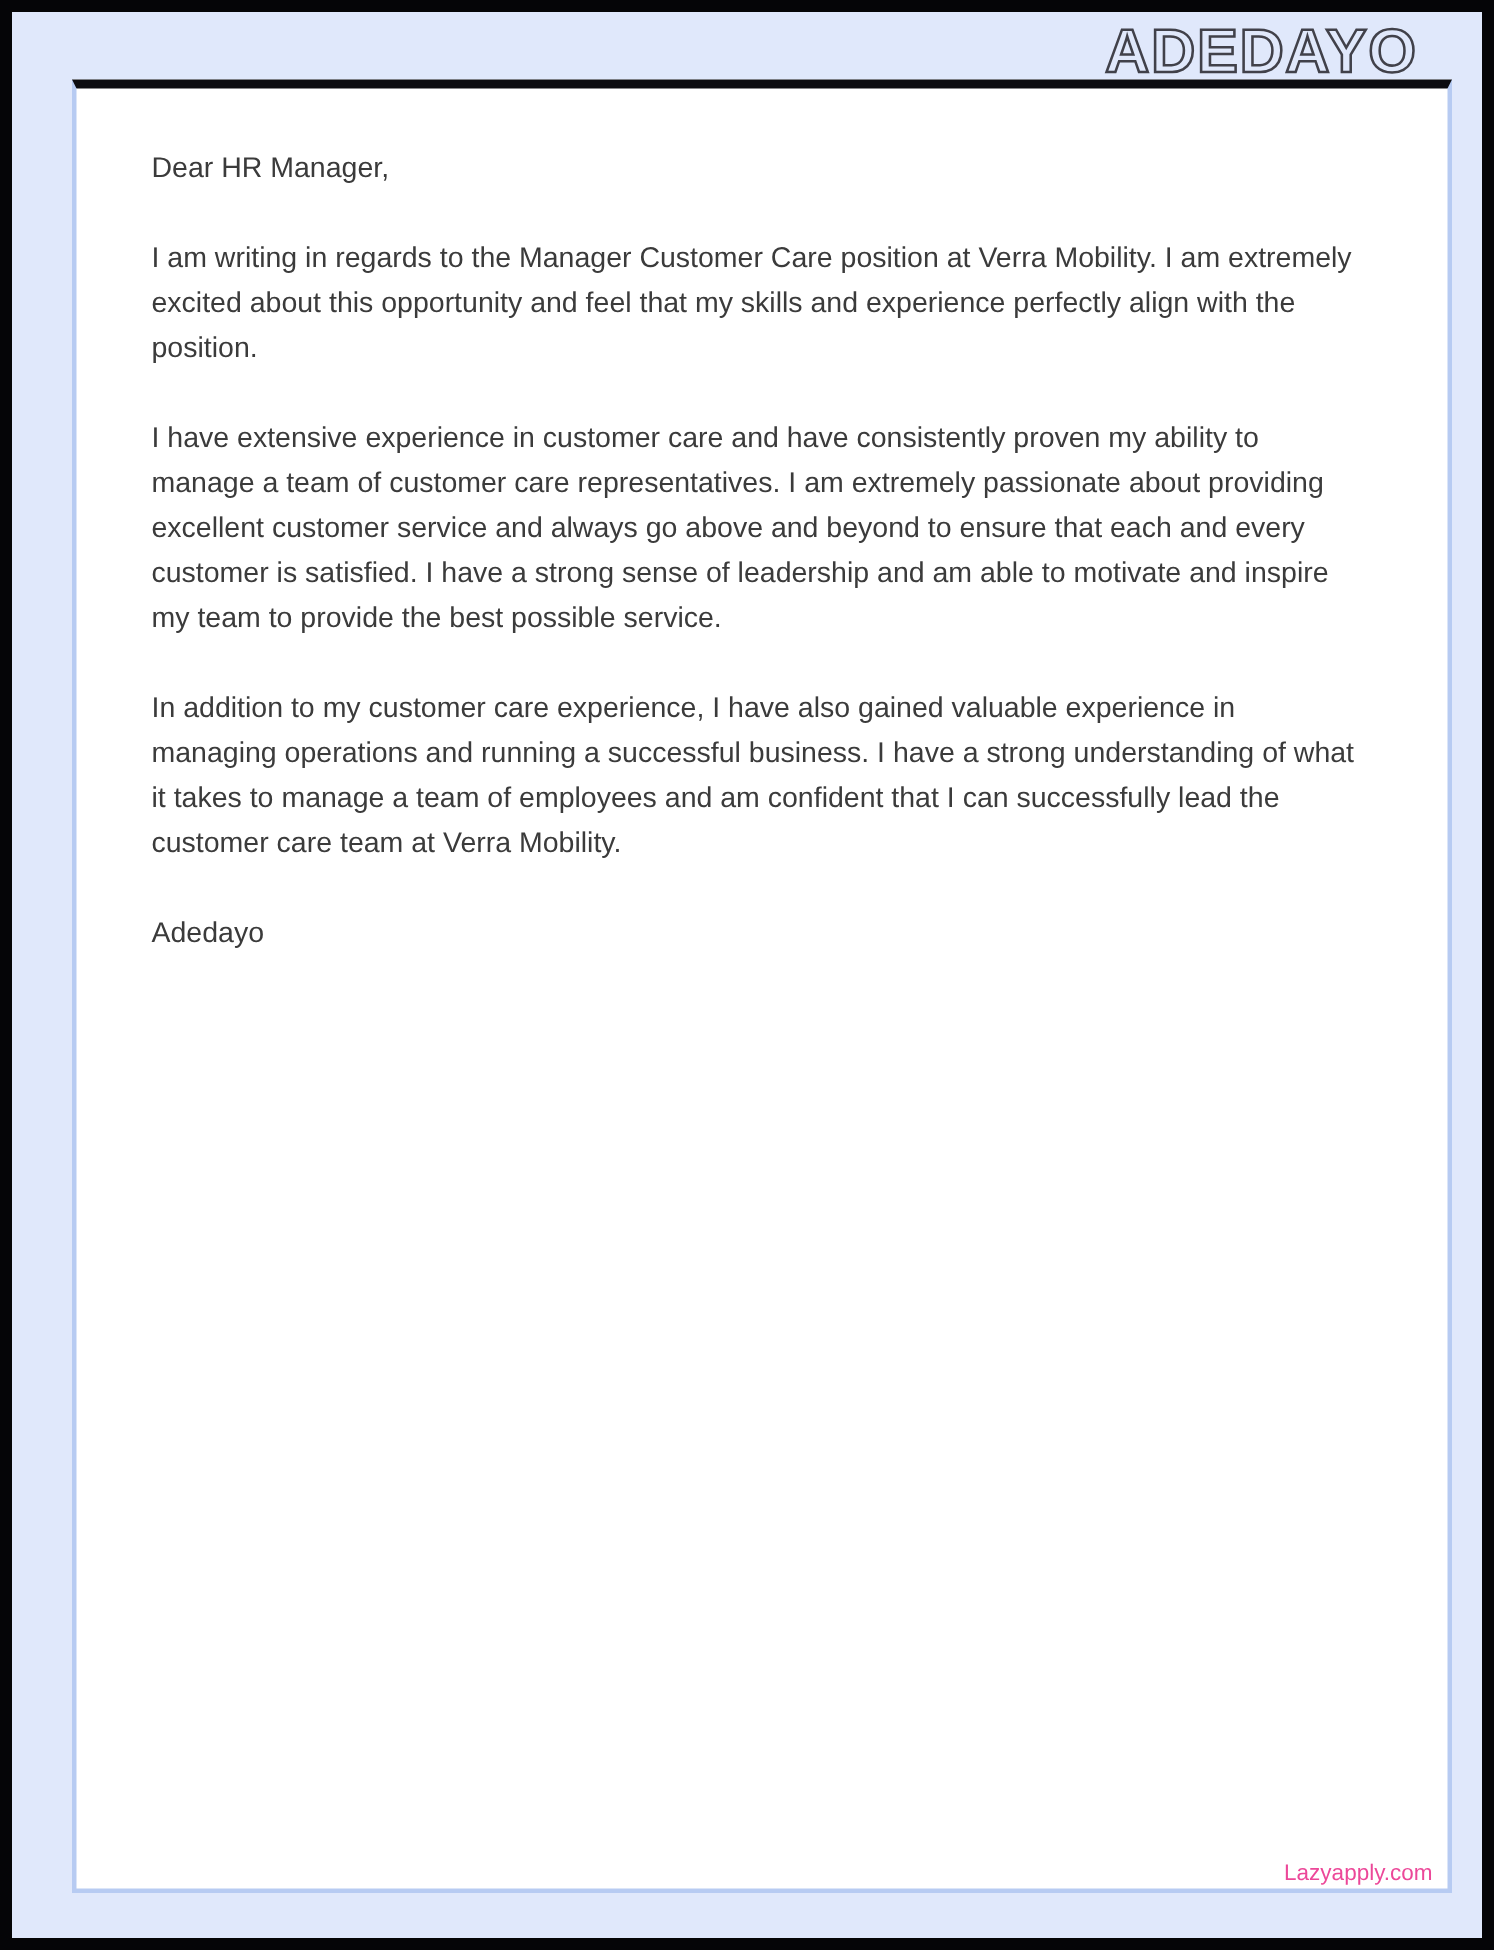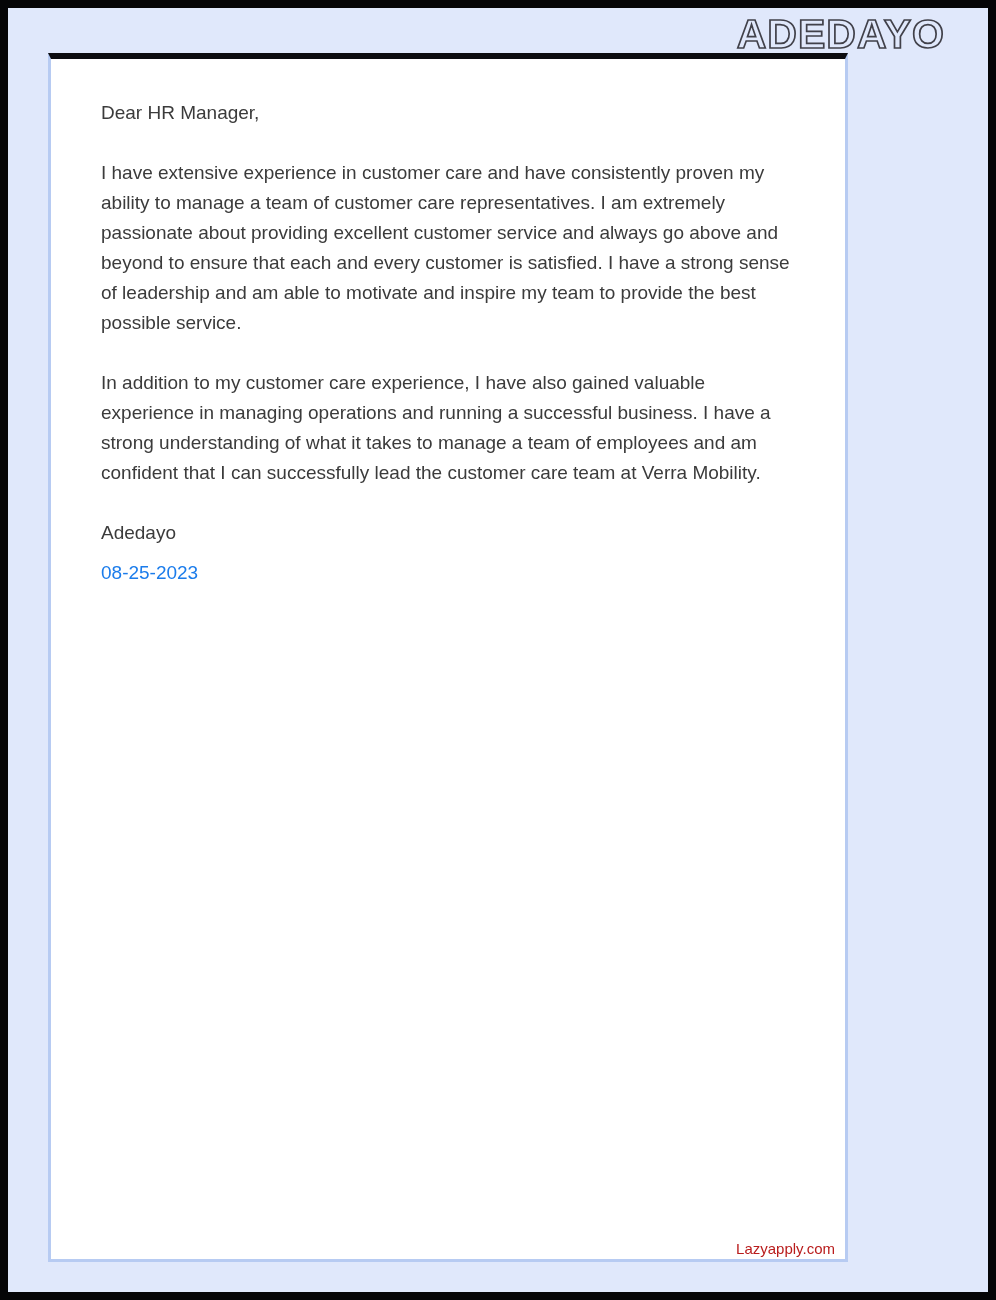--- a/index.html
+++ b/index.html
@@ -26,21 +26,21 @@
     font-weight: 700;
     letter-spacing: 1px;
     color: transparent;
     -webkit-text-stroke: 1.7px #41414a;
     line-height: 44px;
   }
   .page {
     position: absolute;
     left: 40px;
     top: 45px;
-    width: 800px;
+    width: 920px;
     height: 1209px;
     box-sizing: border-box;
     background: #ffffff;
     border-top: 6px solid #0c0c10;
     border-left: 3px solid #b7cbf2;
     border-right: 3px solid #b7cbf2;
     border-bottom: 3px solid #b7cbf2;
   }
   .content {
     padding: 39px 54px 0 50px;
@@ -53,33 +53,33 @@
   .content p.salutation { margin-top: 0; }
   .content p.date-line {
     margin-top: 10px;
     color: #1b7ceb;
   }
   .watermark {
     position: absolute;
     right: 10px;
     bottom: 1px;
     font-size: 15px;
-    color: #b91c1c;
+    color: #ec4899;
     line-height: 18px;
   }
 </style>
 </head>
 <body>
 
 <div class="header-band">
   <div class="logo">ADEDAYO</div>
 </div>
 
 <div class="page">
   <div class="content">
     <p class="salutation">Dear HR Manager,</p>
+    <p>I am writing in regards to the Manager Customer Care position at Verra Mobility. I am extremely excited about this opportunity and feel that my skills and experience perfectly align with the position.</p>
     <p>I have extensive experience in customer care and have consistently proven my ability to manage a team of customer care representatives. I am extremely passionate about providing excellent customer service and always go above and beyond to ensure that each and every customer is satisfied. I have a strong sense of leadership and am able to motivate and inspire my team to provide the best possible service.</p>
     <p>In addition to my customer care experience, I have also gained valuable experience in managing operations and running a successful business. I have a strong understanding of what it takes to manage a team of employees and am confident that I can successfully lead the customer care team at Verra Mobility.</p>
     <p class="signature">Adedayo</p>
-    <p class="date-line">08-25-2023</p>
   </div>
   <div class="watermark">Lazyapply.com</div>
 </div>
 
 </body></html>

